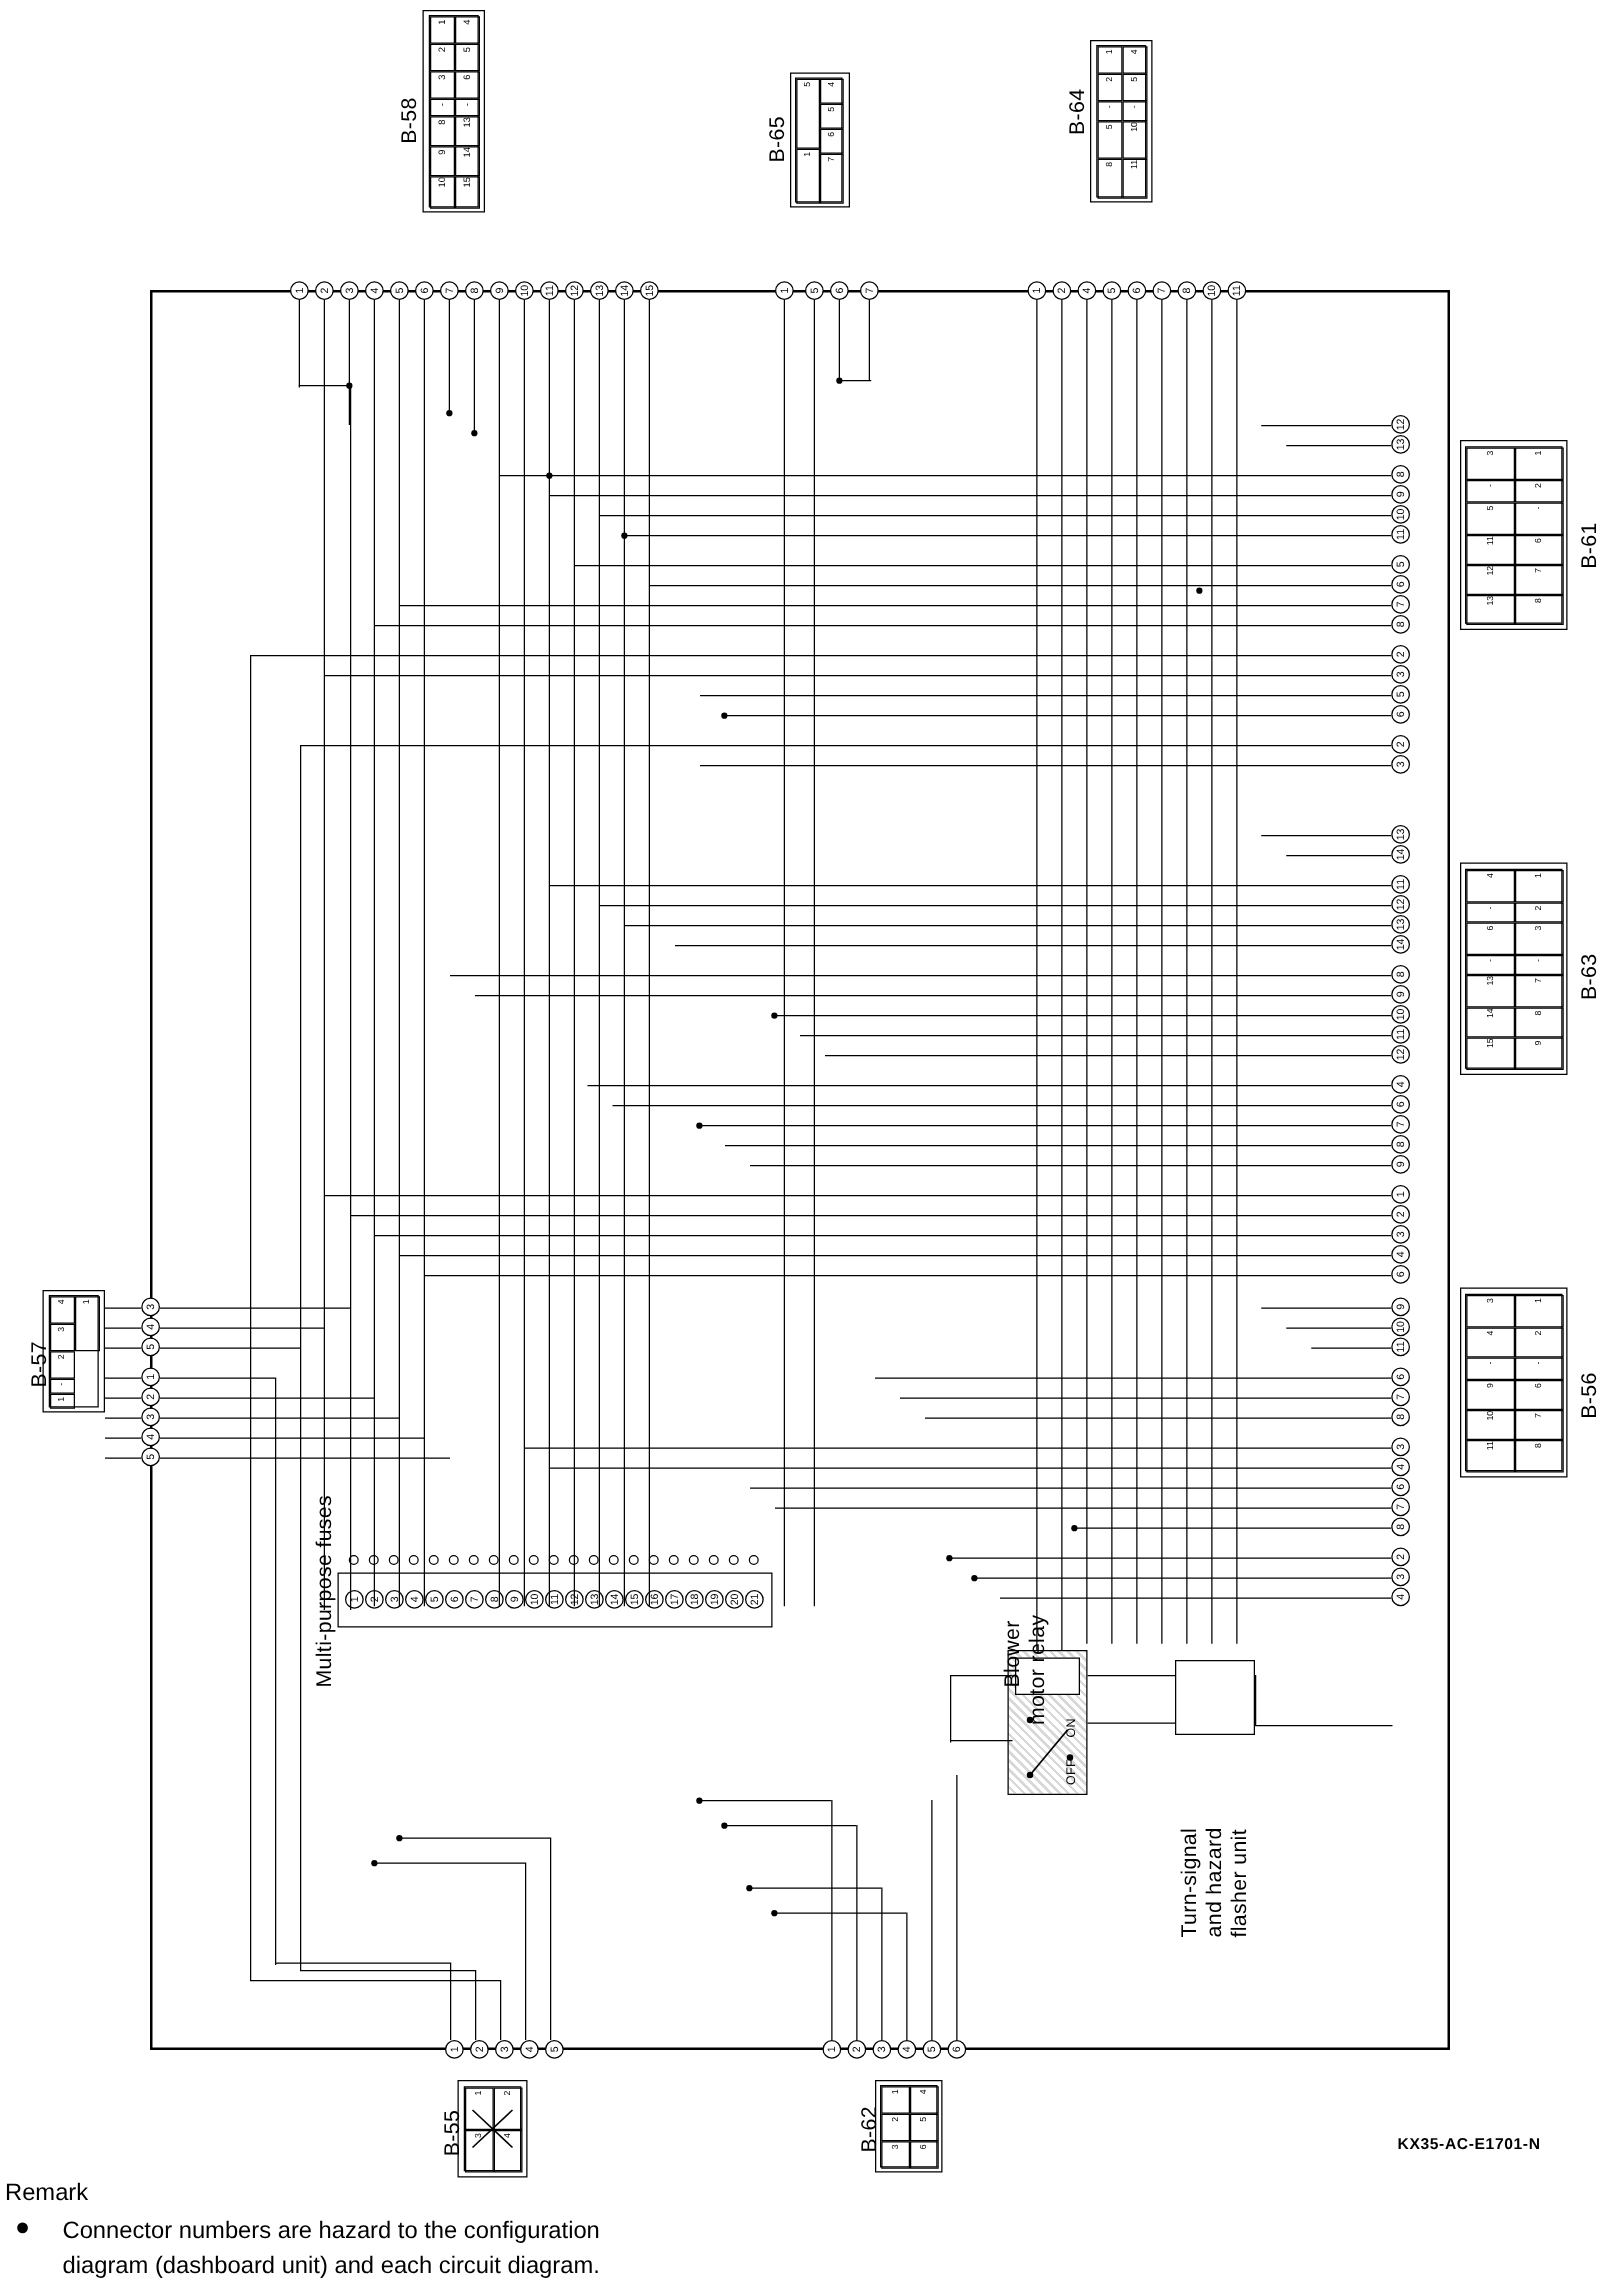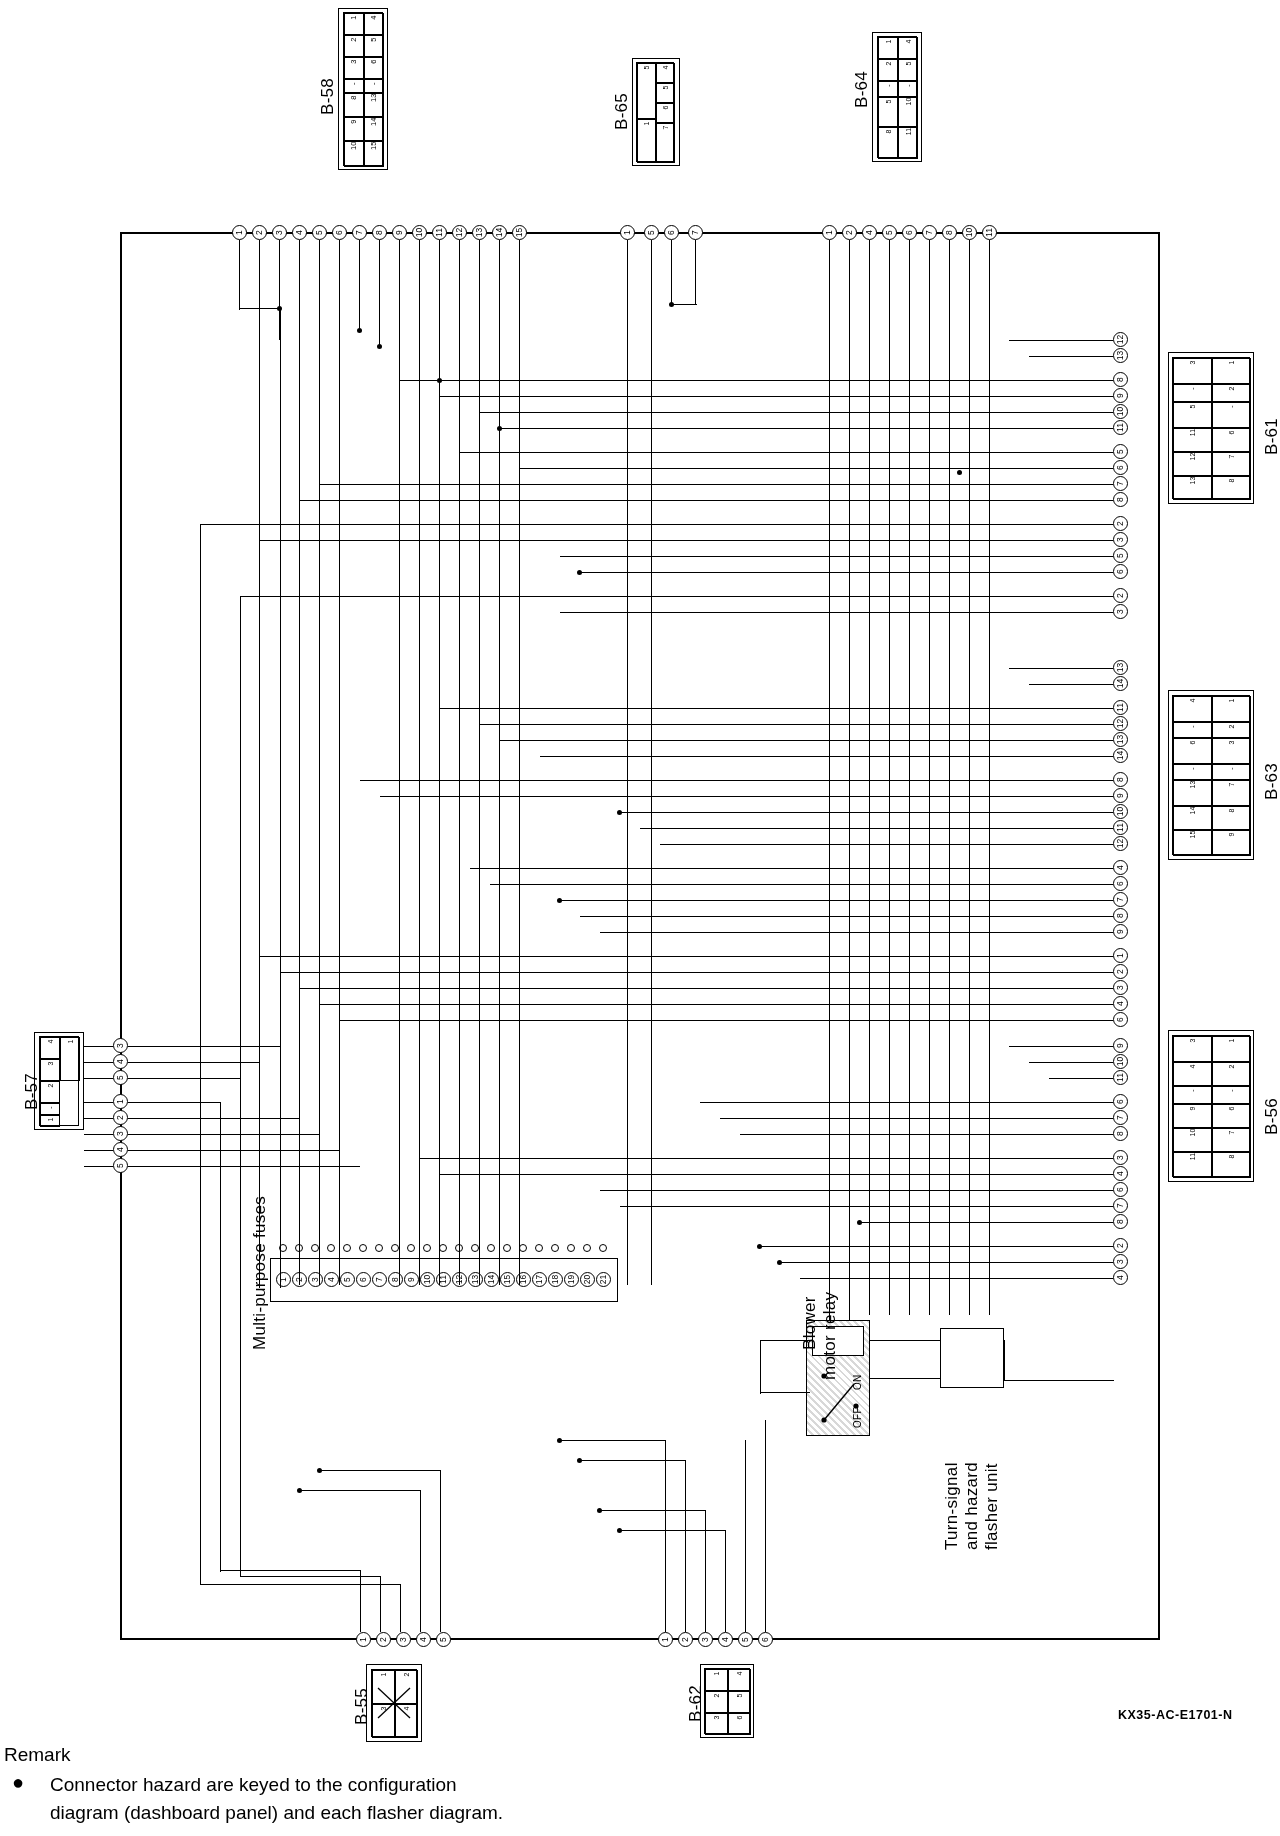--- a/index.html
+++ b/index.html
@@ -942,17 +942,17 @@
   <div class="dot" style="left:617px;top:1528px;"></div>
   <div class="dot" style="left:857px;top:1220px;"></div>
   <div class="dot" style="left:297px;top:1488px;"></div>
   <div class="dot" style="left:317px;top:1468px;"></div>
 
   <div class="code" style="left:1118px;top:1708px;">KX35-AC-E1701-N</div>
 
   <div class="footer">
     <div class="remark-title" style="position:absolute;left:4px;bottom:70px;">Remark</div>
     <div class="bullet" style="position:absolute;left:12px;bottom:44px;">●</div>
-    <div class="remark-line" style="position:absolute;left:50px;bottom:40px;">Connector hazard are keyed to the configuration</div>
-    <div class="remark-line" style="position:absolute;left:50px;bottom:12px;">diagram (dashboard panel) and each flasher diagram.</div>
+    <div class="remark-line" style="position:absolute;left:50px;bottom:40px;">Connector numbers are hazard to the configuration</div>
+    <div class="remark-line" style="position:absolute;left:50px;bottom:12px;">diagram (dashboard unit) and each circuit diagram.</div>
   </div>
 
 </div>
 
 </body></html>

